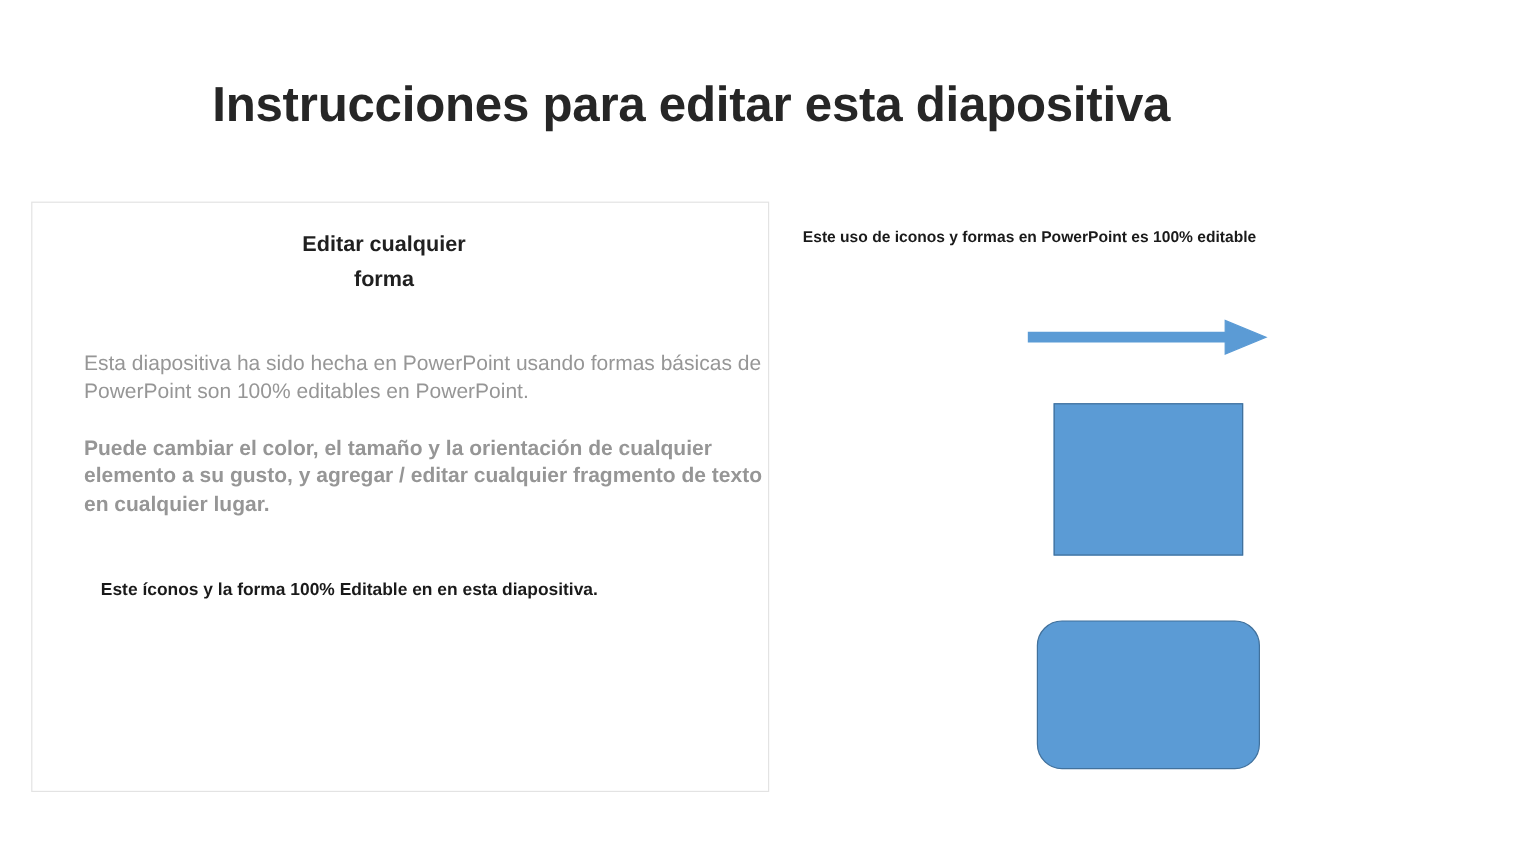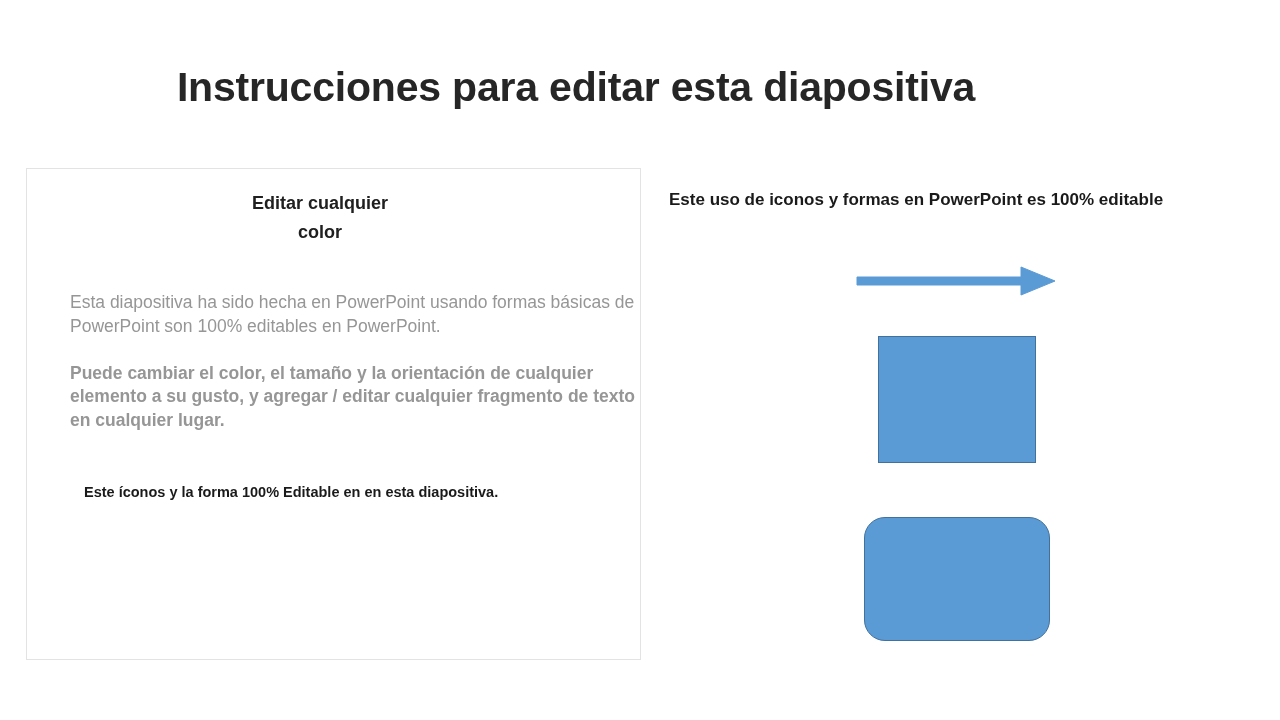--- a/index.html
+++ b/index.html
@@ -83,21 +83,21 @@
     color: #1a1a1a;
     white-space: nowrap;
     text-align: right;
   }
 
   
   #right-heading {
     position: absolute;
     left: 669px;
     top: 190px;
-    font-size: 17px;
+    font-size: 13px;
     font-weight: bold;
     color: #1a1a1a;
     white-space: nowrap;
   }
 
   #arrow-shape {
     position: absolute;
     left: 855px;
     top: 264px;
     width: 202px;
@@ -129,21 +129,21 @@
 </style>
 </head>
 <body>
 
 <div id="slide-title">Instrucciones para editar esta diapositiva</div>
 
 <div id="left-panel"></div>
 
 <div id="left-heading">
   <span class="line">Editar cualquier</span>
-  <span class="line">color</span>
+  <span class="line">forma</span>
 </div>
 
 <div id="left-body">
   <p class="para">Esta diapositiva ha sido hecha en PowerPoint usando formas básicas de PowerPoint son 100% editables en PowerPoint.</p>
   <p class="para">Puede cambiar el color, el tamaño y la orientación de cualquier elemento a su gusto, y agregar / editar cualquier fragmento de texto en cualquier lugar.</p>
 </div>
 
 <div id="left-caption">Este íconos y la forma 100% Editable en en esta diapositiva.</div>
 
 <div id="right-heading">Este uso de iconos y formas en PowerPoint es 100% editable</div>

